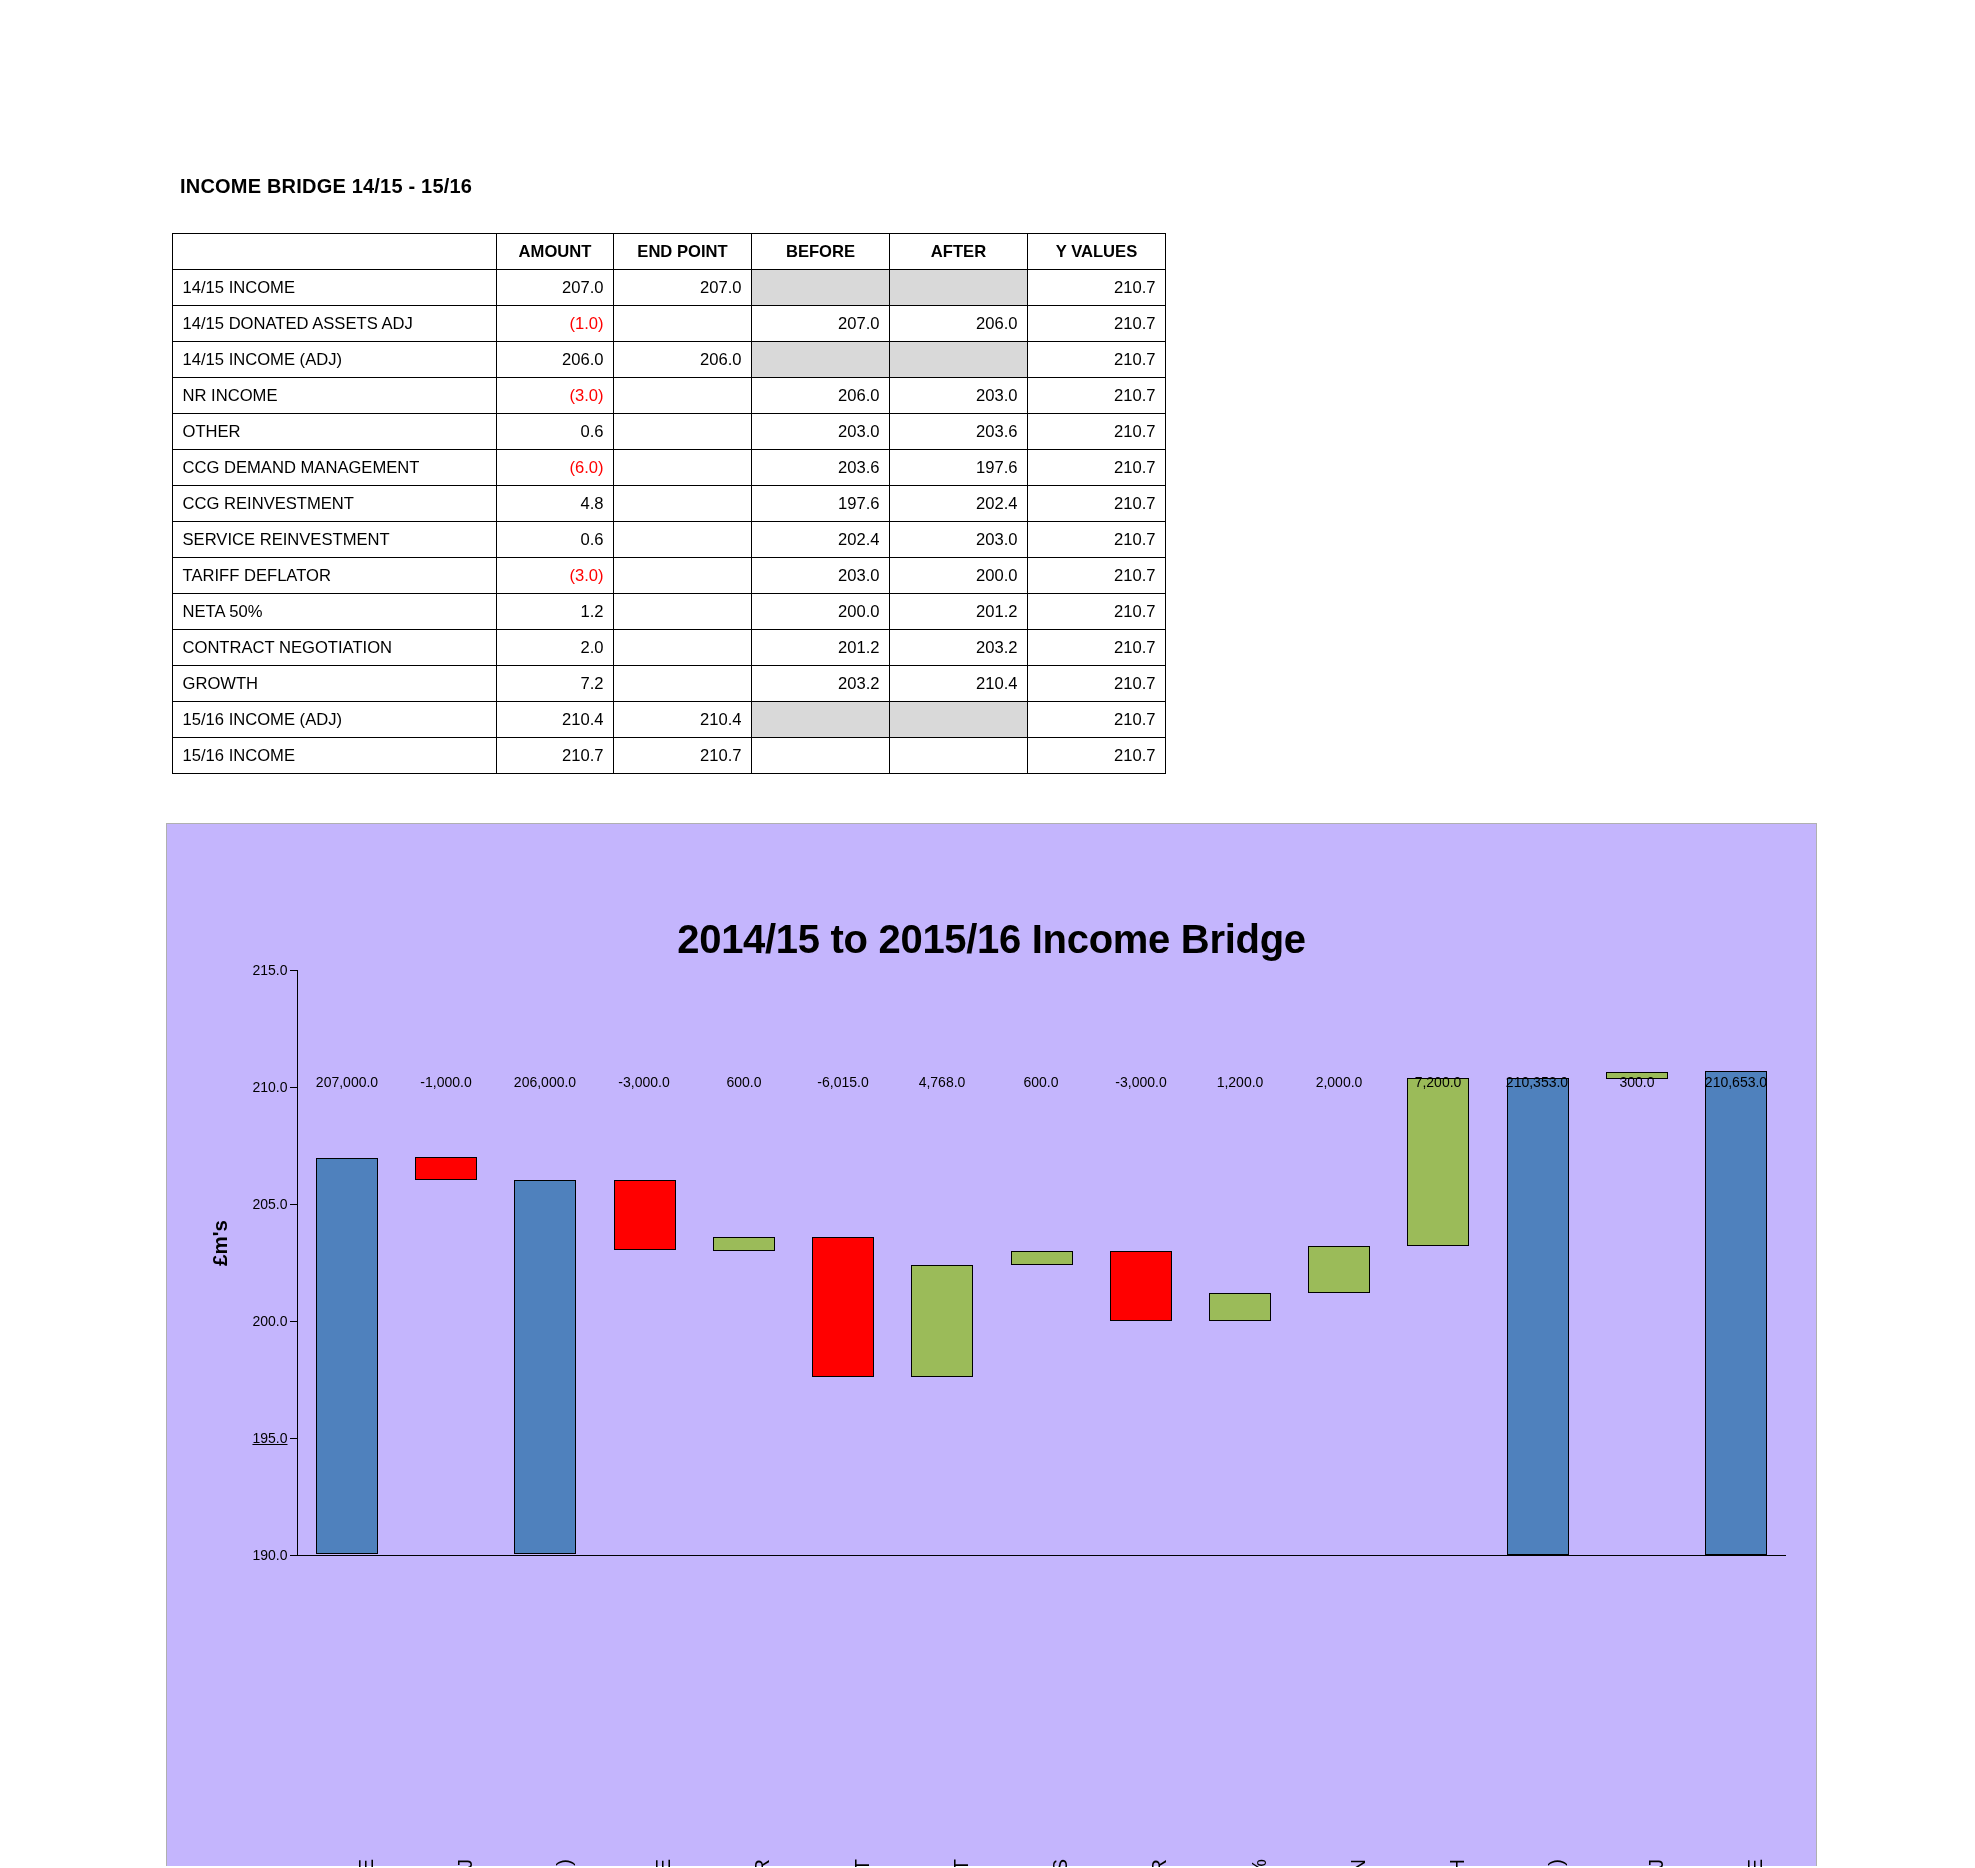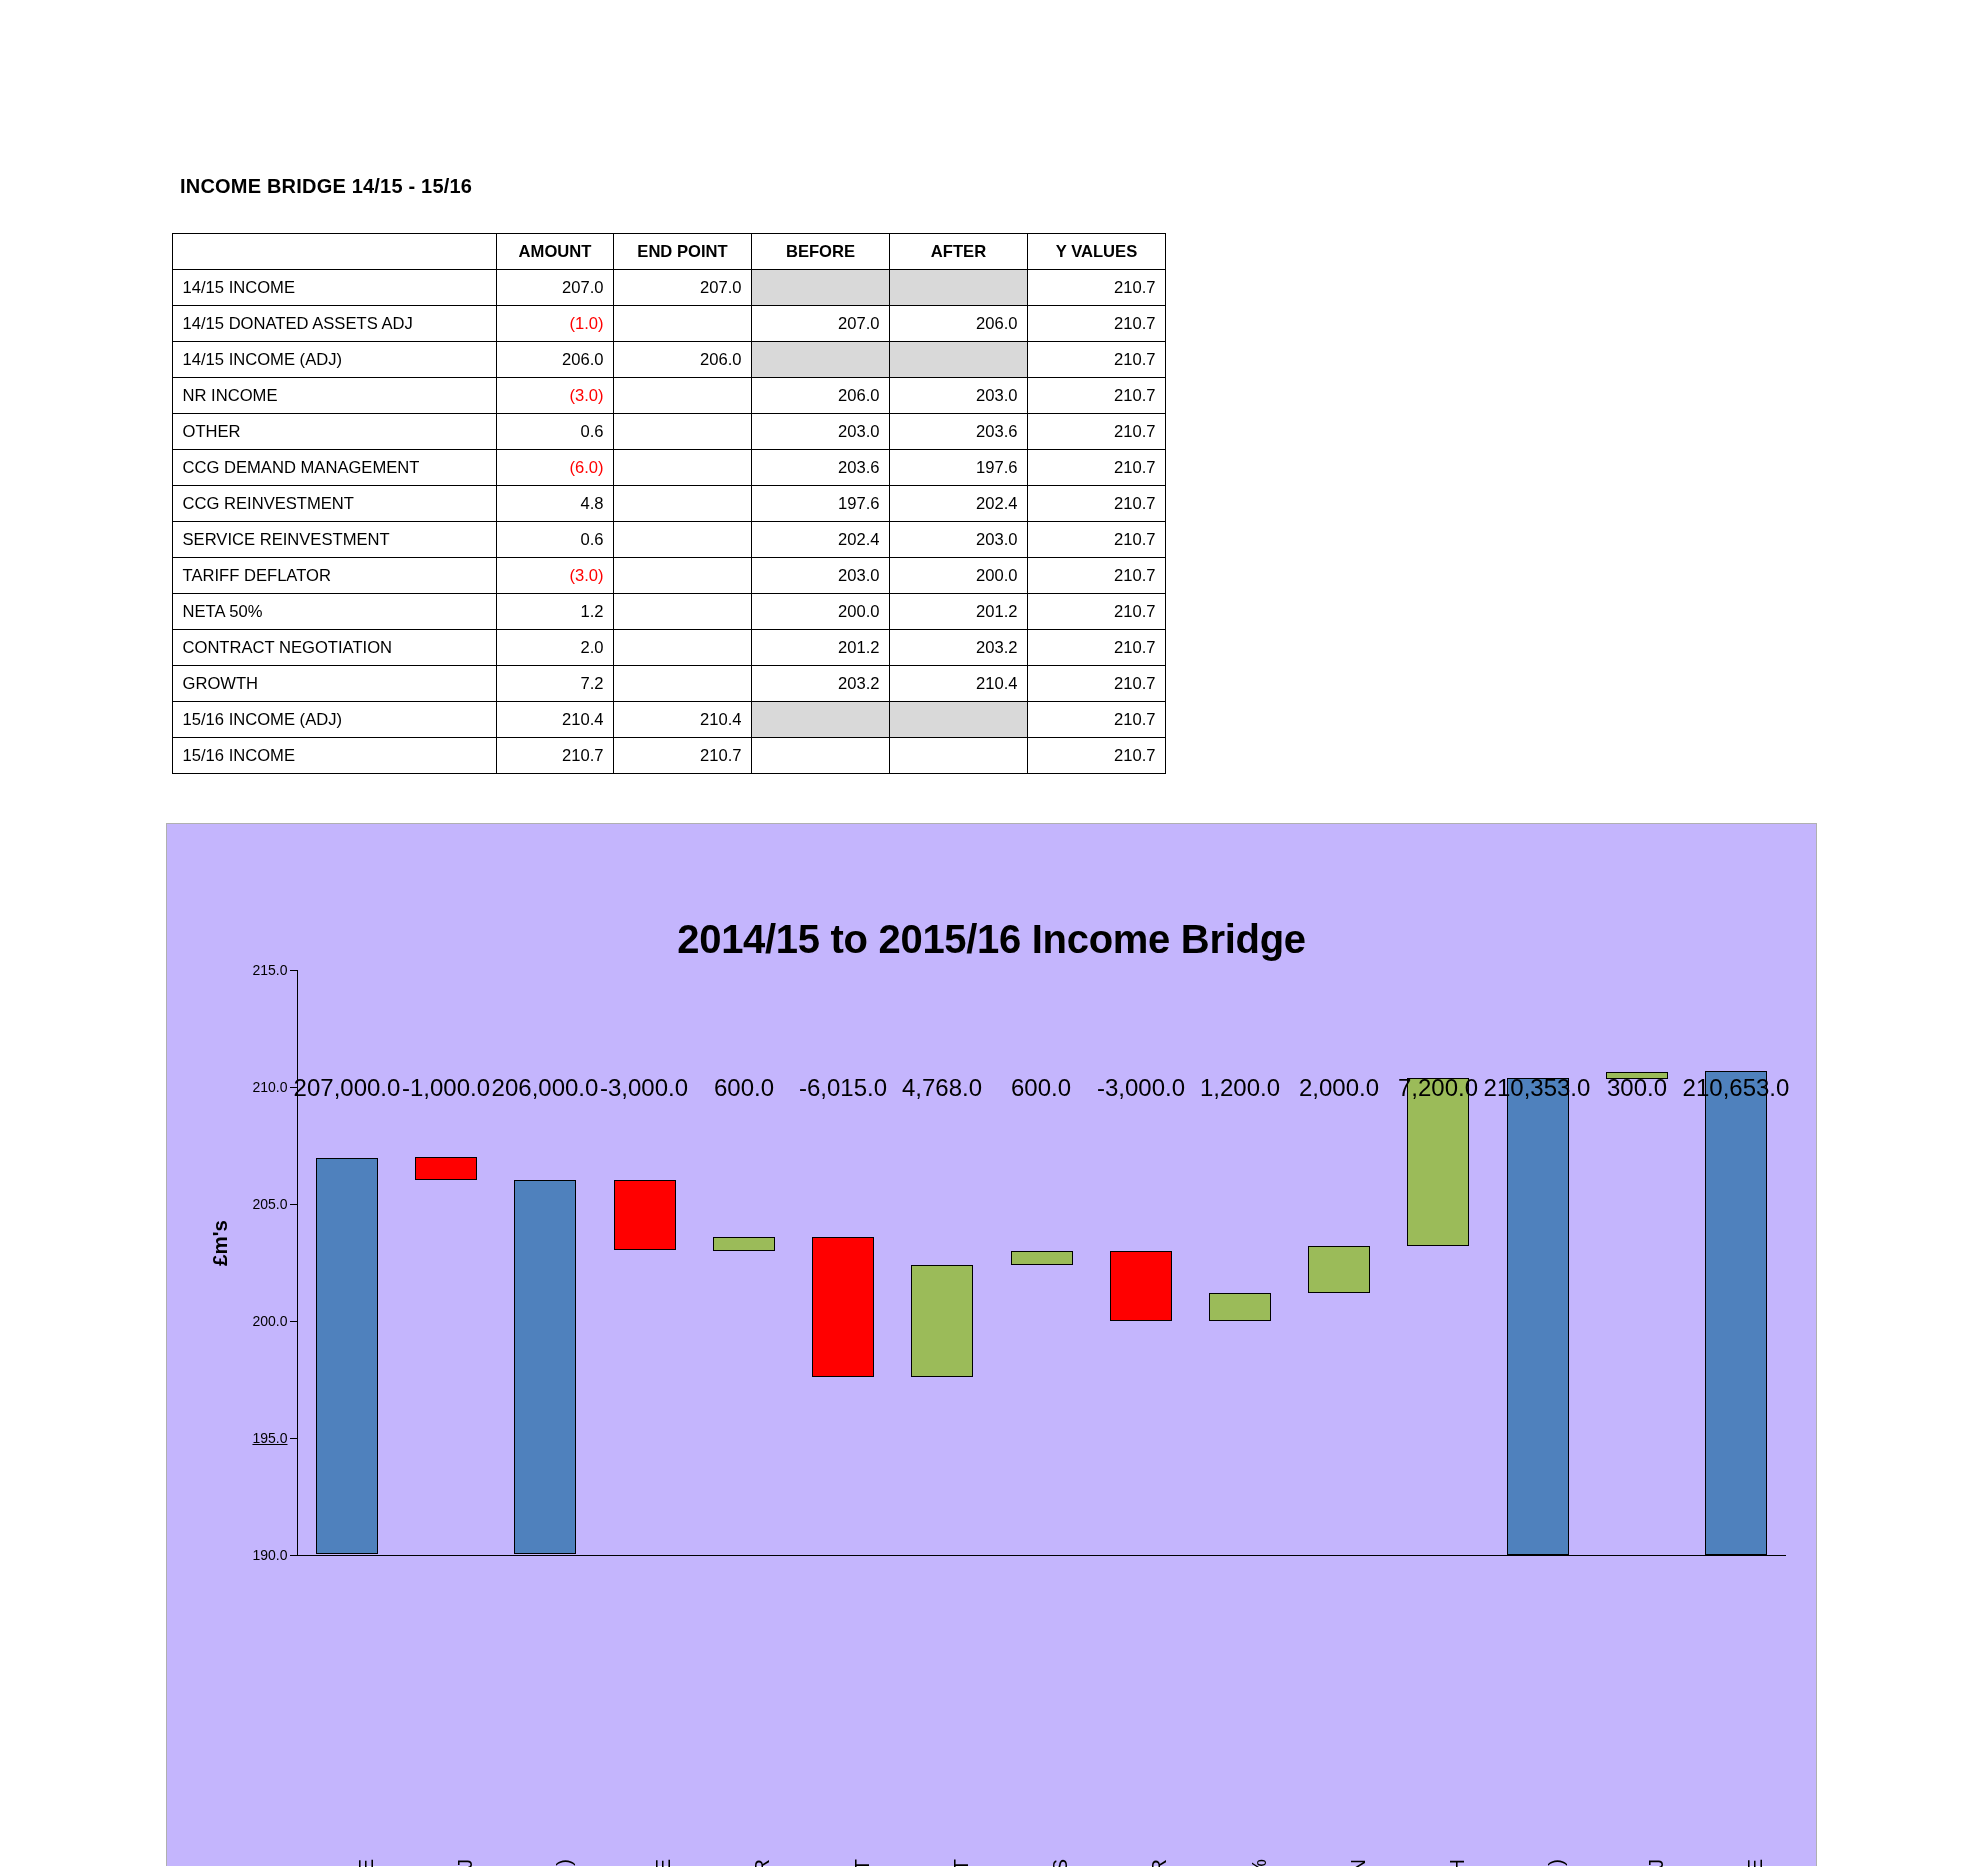--- a/index.html
+++ b/index.html
@@ -133,21 +133,21 @@
     position: absolute;
     box-sizing: border-box;
     border: 0.8px solid #000000;
   }
   .bar.total { background: #4f81bd; }
   .bar.inc { background: #9bbb59; }
   .bar.dec { background: #ff0000; }
   .bar-value {
     position: absolute;
     top: 104px;
-    font-size: 24px;
+    font-size: 14px;
     text-align: right;
     white-space: nowrap;
     transform: translateX(-50%);
   }
   .cat-label {
     position: absolute;
     top: 749px;
     font-size: 20px;
     white-space: nowrap;
     transform-origin: left top;

